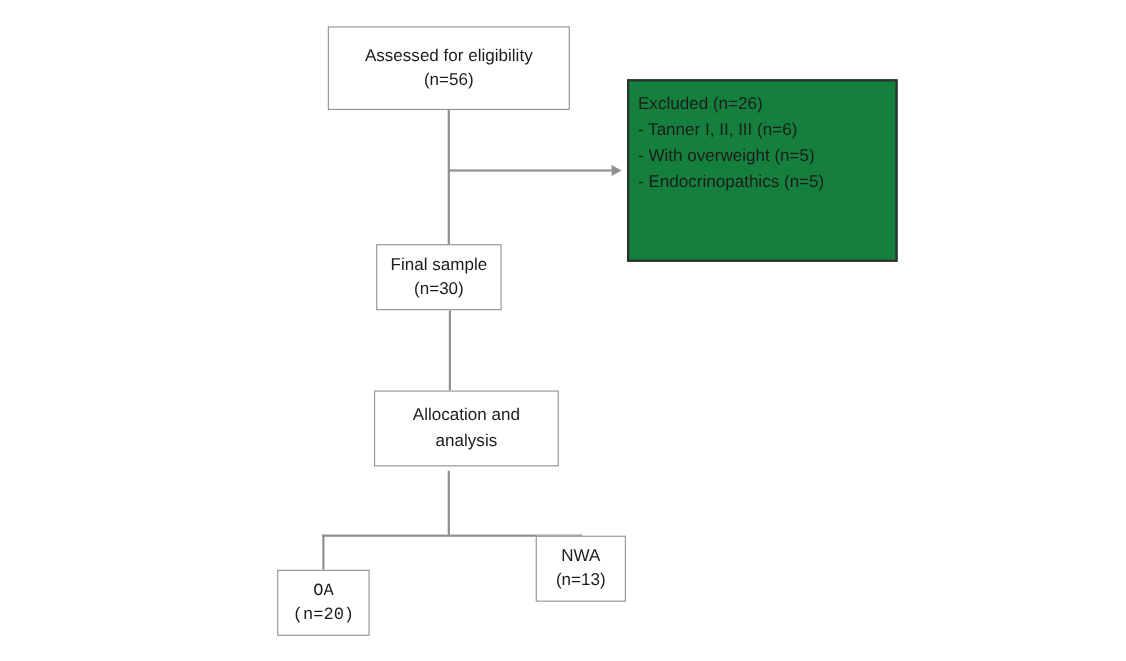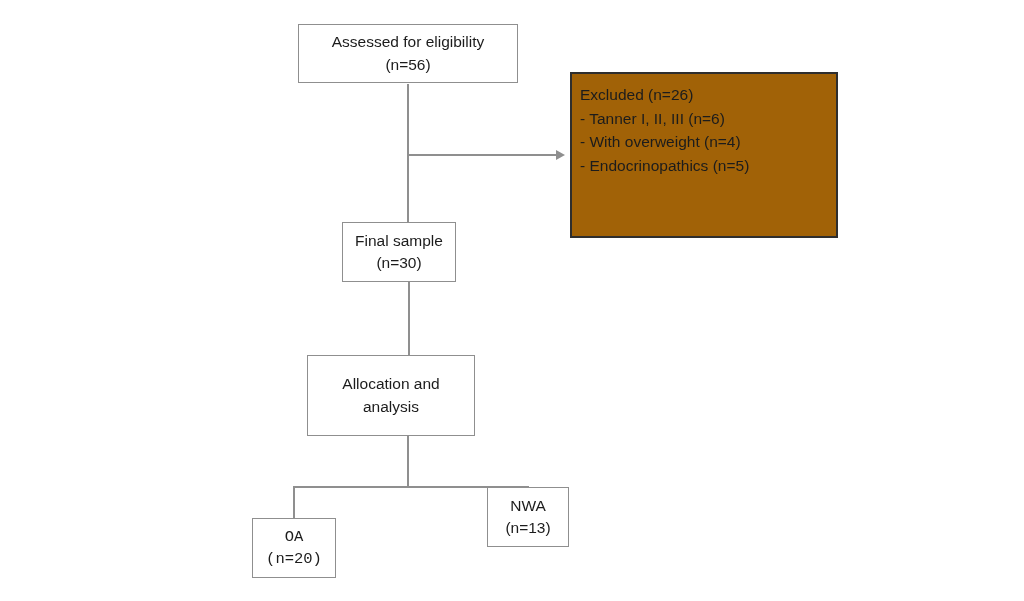--- a/index.html
+++ b/index.html
@@ -25,30 +25,30 @@
     border: 1px solid #8f8f8f;
     display: flex;
     flex-direction: column;
     align-items: center;
     justify-content: center;
     text-align: center;
     font-size: 15.5px;
     line-height: 1.45;
     box-sizing: border-box;
   }
-  .box-eligibility { left: 298px; top: 24px;  width: 220px; height: 59px; }
+  .box-eligibility { left: 298px; top: 24px;  width: 220px; height: 76px; }
   .box-final       { left: 342px; top: 222px; width: 114px; height: 60px; }
-  .box-allocation  { left: 307px; top: 355px; width: 168px; height: 81px; }
+  .box-allocation  { left: 340px; top: 355px; width: 168px; height: 69px; }
   .box-oa          { left: 252px; top: 518px; width: 84px;  height: 60px; font-family: Liberation Mono, monospace; }
   .box-nwa         { left: 487px; top: 487px; width: 82px;  height: 60px; }
 
   .box-excluded {
     position: absolute;
-    left: 570px; top: 72px; width: 268px; height: 166px;
-    background: #a16207;
+    left: 570px; top: 72px; width: 246px; height: 166px;
+    background: #15803d;
     border: 2px solid #2e2e2e;
     box-sizing: border-box;
     font-size: 15.5px;
     line-height: 1.52;
     text-align: left;
     padding: 9px 10px 9px 8px;
   }
   .box-excluded .excl-line {
     white-space: nowrap;
   }
@@ -92,21 +92,21 @@
   <div class="vline line-branch-nwa"></div>
 
   <div class="box box-eligibility">
     <div>Assessed for eligibility</div>
     <div>(n=56)</div>
   </div>
 
   <div class="box-excluded">
     <div class="excl-line">Excluded (n=26)</div>
     <div class="excl-line">- Tanner I, II, III (n=6)</div>
-    <div class="excl-line">- With overweight (n=4)</div>
+    <div class="excl-line">- With overweight (n=5)</div>
     <div class="excl-line">- Endocrinopathics (n=5)</div>
   </div>
 
   <div class="box box-final">
     <div>Final sample</div>
     <div>(n=30)</div>
   </div>
 
   <div class="box box-allocation">
     <div>Allocation and</div>

